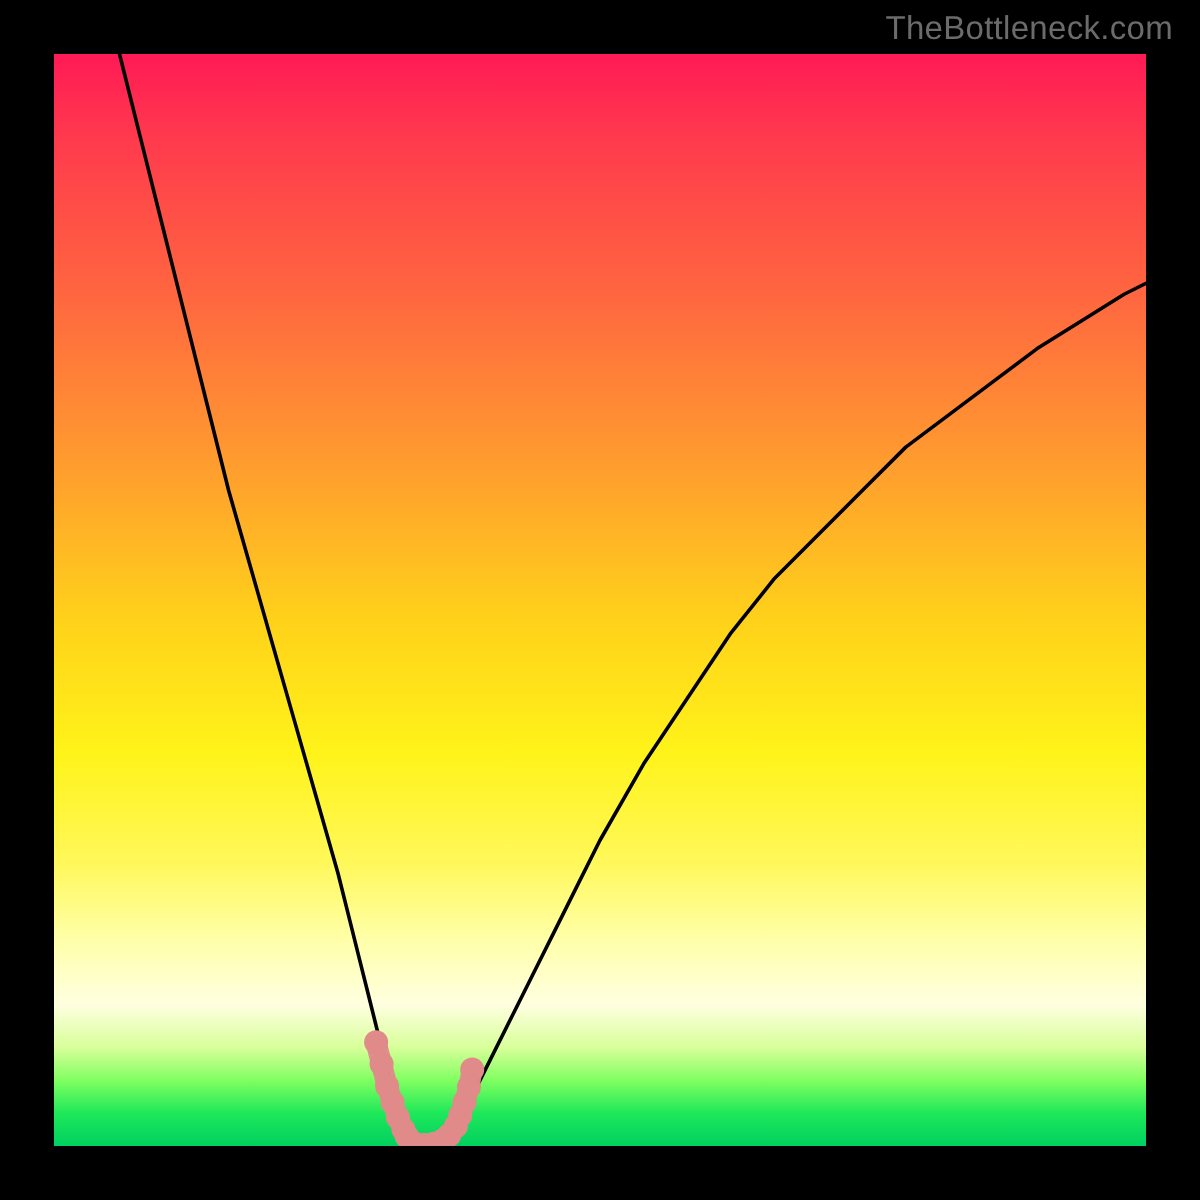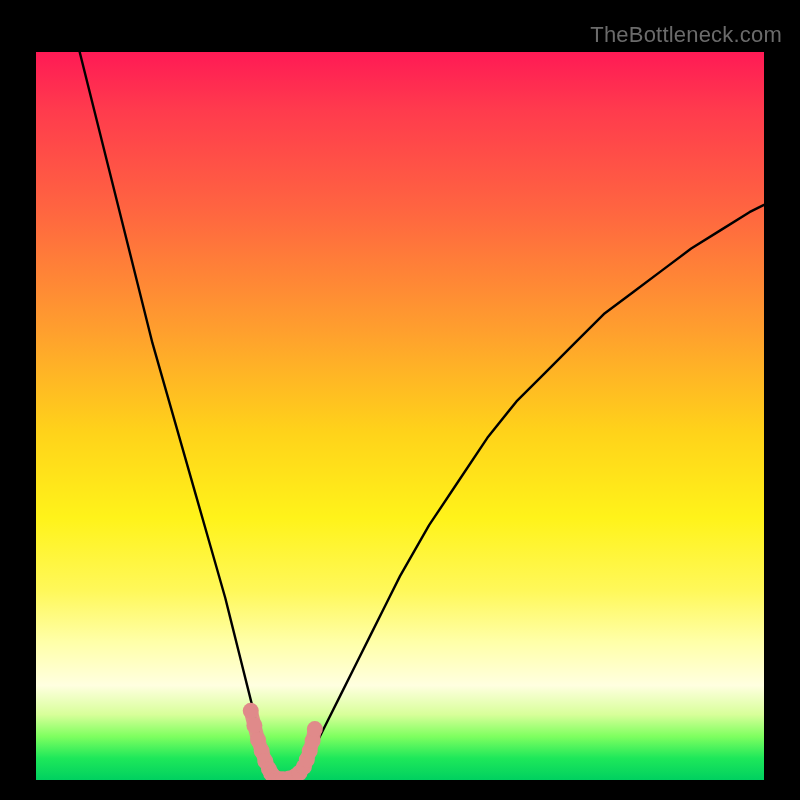--- a/index.html
+++ b/index.html
@@ -6,21 +6,21 @@
     margin: 0;
     padding: 0;
     width: 800px;
     height: 800px;
     background: #000;
     overflow: hidden;
     font-family: Arial, Helvetica, sans-serif;
   }
   .frame {
     position: absolute;
-    top: 16px;
+    top: 0;
     left: 0;
     width: 800px;
     height: 628px;
     background: #000;
   }
   .plot-area {
     position: absolute;
     left: 36px;
     top: 36px;
     width: 728px;

